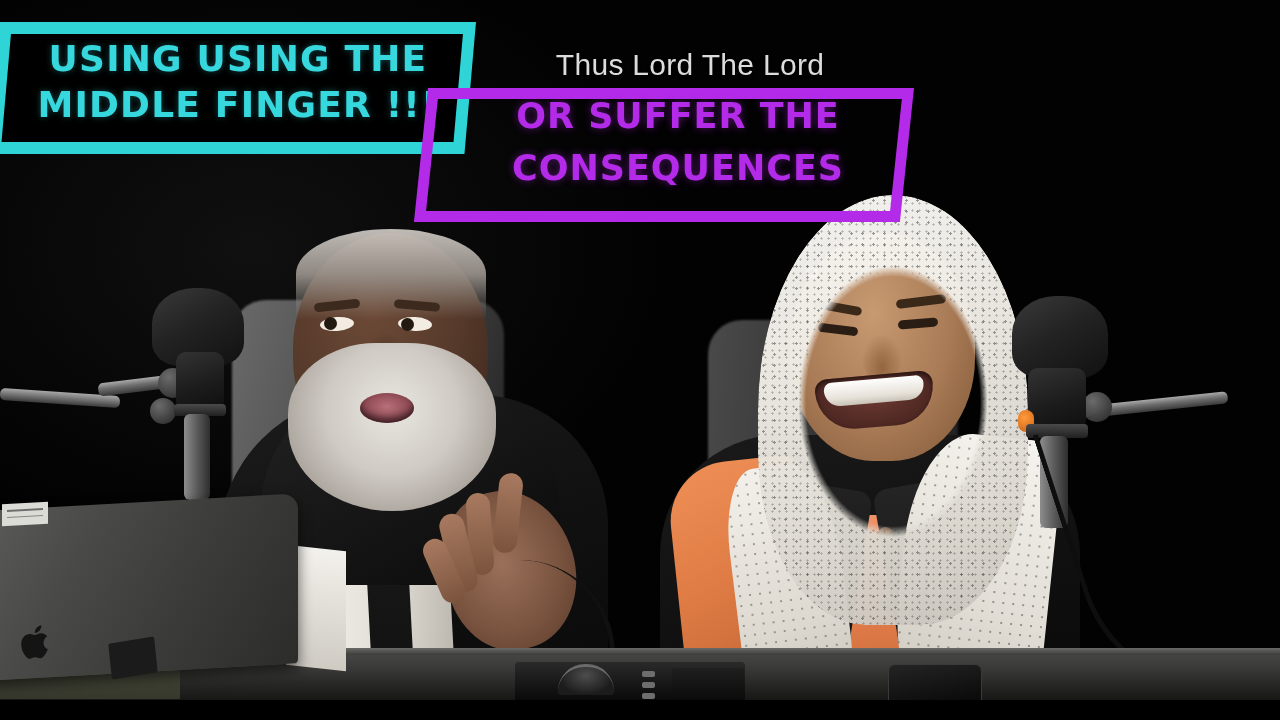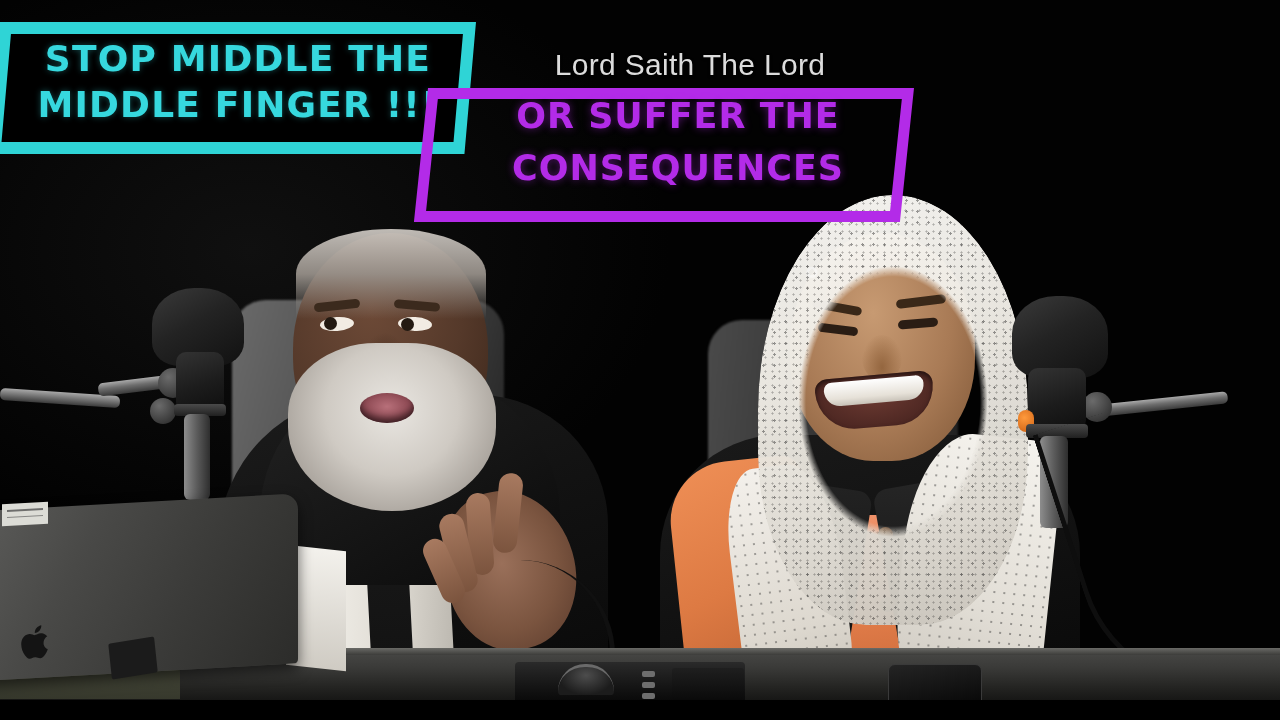--- a/index.html
+++ b/index.html
@@ -563,23 +563,23 @@
         <path d="M19.6 8.6c1.1-1.4 1.9-3.3 1.7-5.2-1.6.1-3.6 1.1-4.8 2.5-1 1.2-2 3.2-1.7 5 1.8.1 3.6-.9 4.8-2.3z" fill="#141414"></path>
       </svg>
     </div>
 
     <div class="letterbox-bottom"></div>
   </div>
 
   <div class="overlay-wrap">
 
     <div class="cyan-box"></div>
-    <div class="cyan-text">STOP MIDDLE THE
+    <div class="cyan-text">USING USING THE
 MIDDLE FINGER !!!</div>
 
     <div class="purple-box"></div>
     <div class="purple-text">OR SUFFER THE
 CONSEQUENCES</div>
 
-    <div class="caption">Lord Saith The Lord</div>
+    <div class="caption">Thus Lord The Lord</div>
   </div>
 
 </div>
 
 </body></html>

